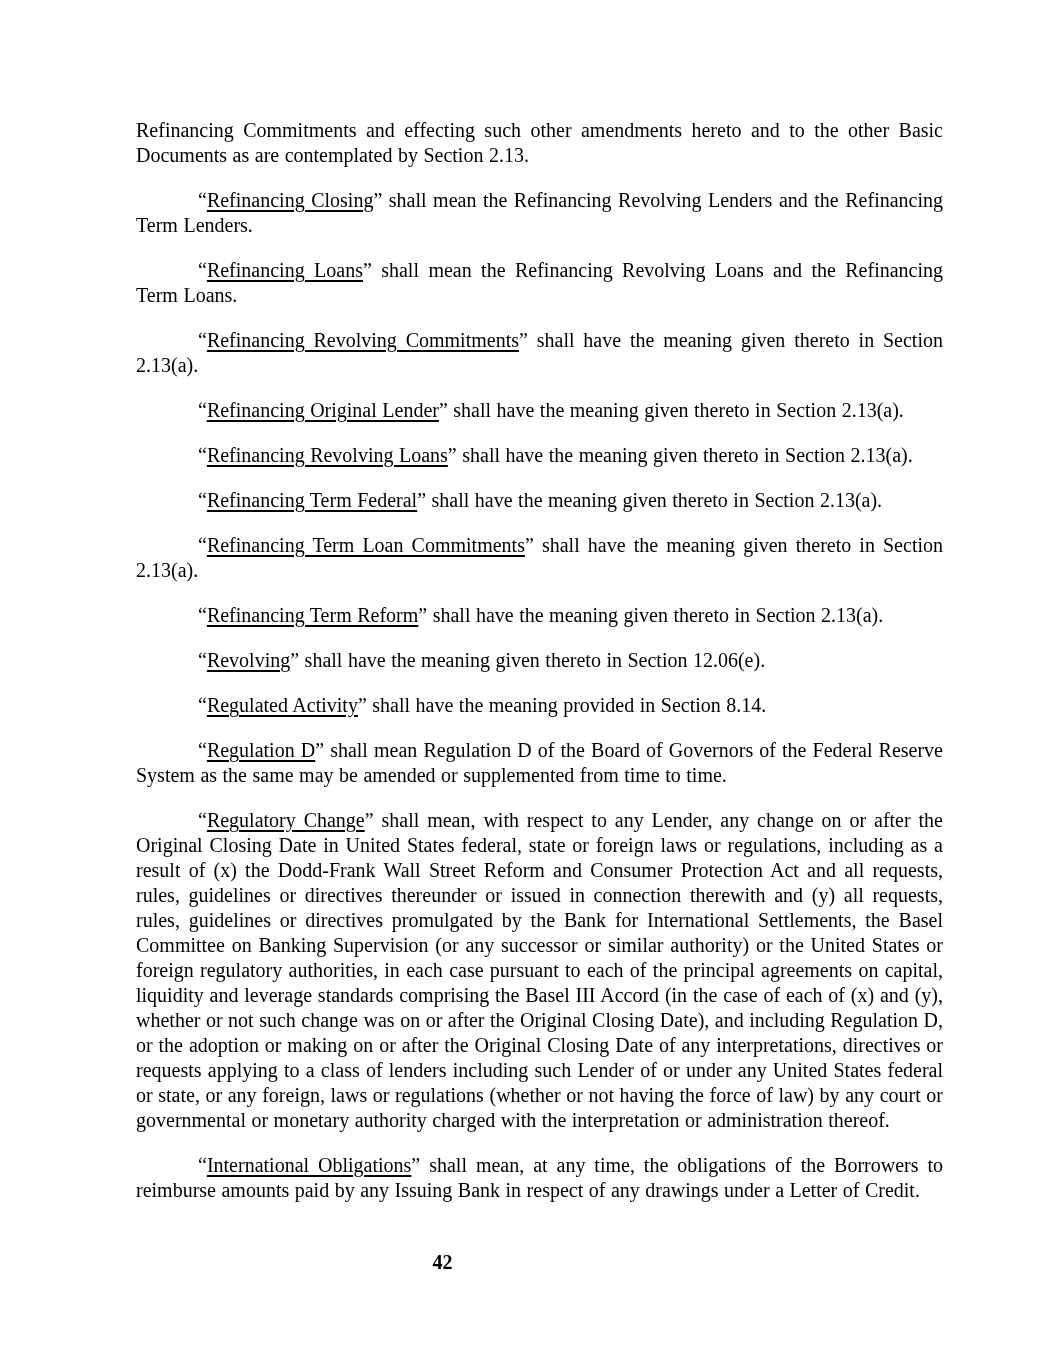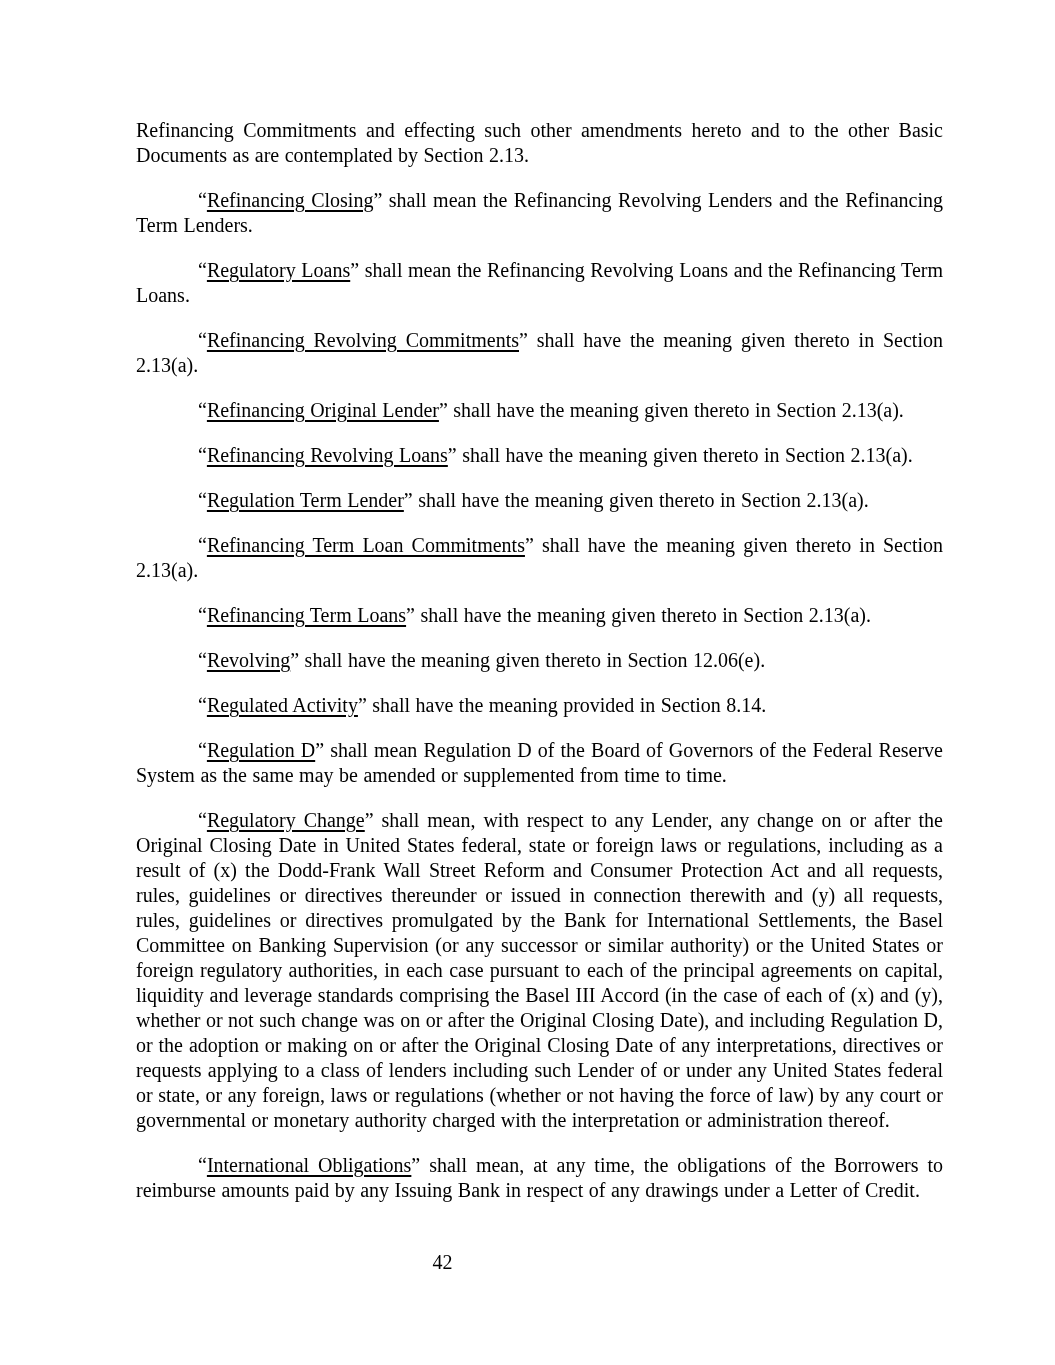--- a/index.html
+++ b/index.html
@@ -45,36 +45,37 @@
     text-underline-offset: 3px;
   }
   .footer {
     position: absolute;
     left: 0;
     top: 1250px;
     width: 861px;
     text-align: center;
     font-size: 20px;
     line-height: 25px;
+    font-weight: bold;
   }
 </style>
 </head>
 <body>
 
 <div class="page">
   <div class="content">
       <p class="para">Refinancing Commitments and effecting such other amendments hereto and to the other Basic Documents as are contemplated by Section 2.13.</p>
       <p class="para indent">“<span class="term">Refinancing Closing</span>” shall mean the Refinancing Revolving Lenders and the Refinancing Term Lenders.</p>
-      <p class="para indent">“<span class="term">Regulatory Loans</span>” shall mean the Refinancing Revolving Loans and the Refinancing Term Loans.</p>
+      <p class="para indent">“<span class="term">Refinancing Loans</span>” shall mean the Refinancing Revolving Loans and the Refinancing Term Loans.</p>
       <p class="para indent">“<span class="term">Refinancing Revolving Commitments</span>” shall have the meaning given thereto in Section 2.13(a).</p>
       <p class="para indent">“<span class="term">Refinancing Original Lender</span>” shall have the meaning given thereto in Section 2.13(a).</p>
       <p class="para indent">“<span class="term">Refinancing Revolving Loans</span>” shall have the meaning given thereto in Section 2.13(a).</p>
-      <p class="para indent">“<span class="term">Regulation Term Lender</span>” shall have the meaning given thereto in Section 2.13(a).</p>
+      <p class="para indent">“<span class="term">Refinancing Term Federal</span>” shall have the meaning given thereto in Section 2.13(a).</p>
       <p class="para indent">“<span class="term">Refinancing Term Loan Commitments</span>” shall have the meaning given thereto in Section 2.13(a).</p>
-      <p class="para indent">“<span class="term">Refinancing Term Loans</span>” shall have the meaning given thereto in Section 2.13(a).</p>
+      <p class="para indent">“<span class="term">Refinancing Term Reform</span>” shall have the meaning given thereto in Section 2.13(a).</p>
       <p class="para indent">“<span class="term">Revolving</span>” shall have the meaning given thereto in Section 12.06(e).</p>
       <p class="para indent">“<span class="term">Regulated Activity</span>” shall have the meaning provided in Section 8.14.</p>
       <p class="para indent">“<span class="term">Regulation D</span>” shall mean Regulation D of the Board of Governors of the Federal Reserve System as the same may be amended or supplemented from time to time.</p>
       <p class="para indent">“<span class="term">Regulatory Change</span>” shall mean, with respect to any Lender, any change on or after the Original Closing Date in United States federal, state or foreign laws or regulations, including as a result of (x) the Dodd-Frank Wall Street Reform and Consumer Protection Act and all requests, rules, guidelines or directives thereunder or issued in connection therewith and (y) all requests, rules, guidelines or directives promulgated by the Bank for International Settlements, the Basel Committee on Banking Supervision (or any successor or similar authority) or the United States or foreign regulatory authorities, in each case pursuant to each of the principal agreements on capital, liquidity and leverage standards comprising the Basel III Accord (in the case of each of (x) and (y), whether or not such change was on or after the Original Closing Date), and including Regulation D, or the adoption or making on or after the Original Closing Date of any interpretations, directives or requests applying to a class of lenders including such Lender of or under any United States federal or state, or any foreign, laws or regulations (whether or not having the force of law) by any court or governmental or monetary authority charged with the interpretation or administration thereof.</p>
       <p class="para indent">“<span class="term">International Obligations</span>” shall mean, at any time, the obligations of the Borrowers to reimburse amounts paid by any Issuing Bank in respect of any drawings under a Letter of Credit.</p>
     </div>
   <div class="footer">
     <span>42</span>
   </div>
 </div>

